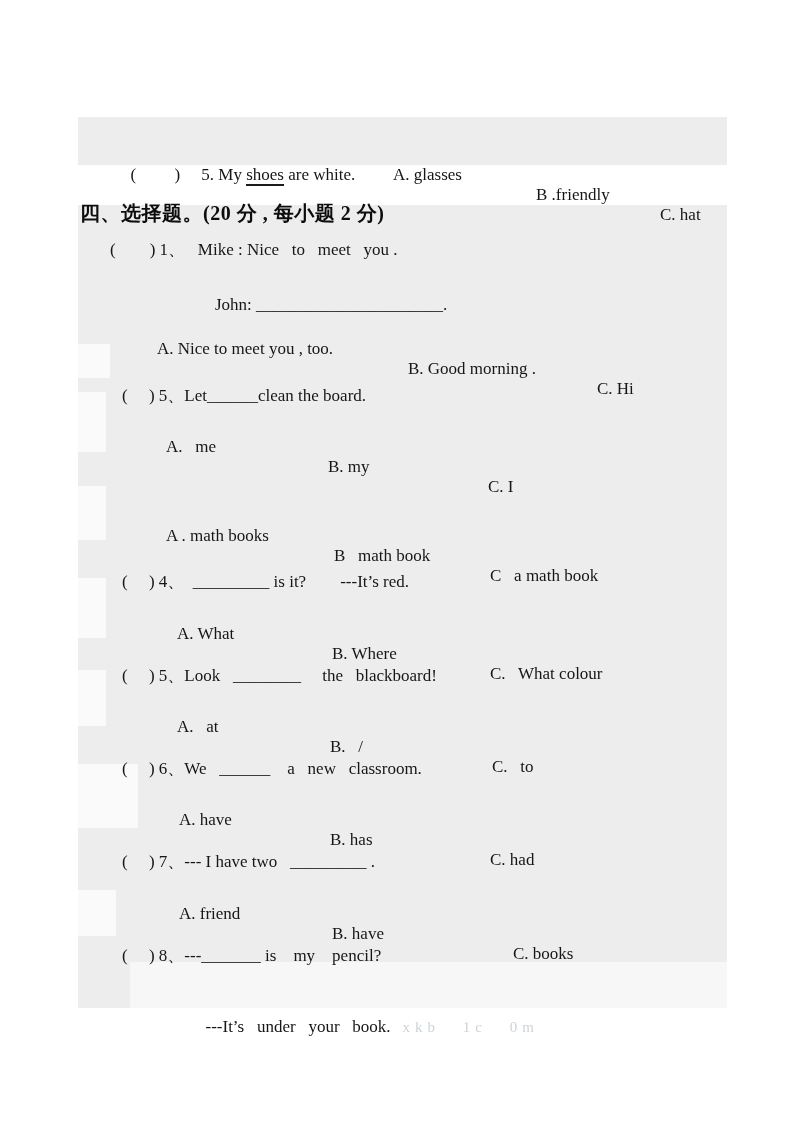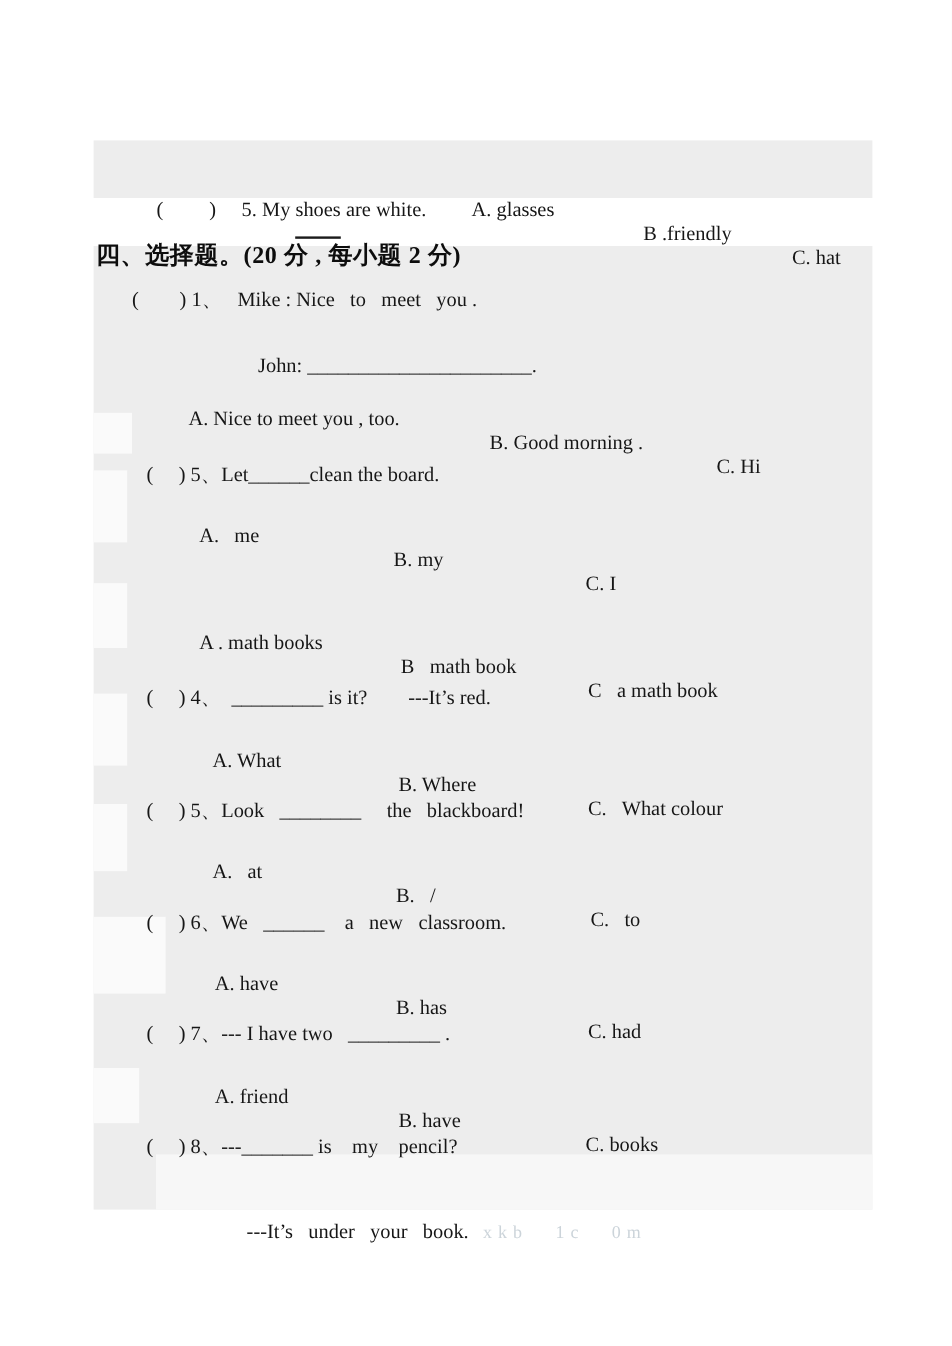--- a/index.html
+++ b/index.html
@@ -15,21 +15,21 @@
   .line{
     position:absolute;
     left:0;width:100%;
     white-space:pre;
     font-size:17px;
     line-height:20px;
     color:#161616;
   }
   .seg{position:absolute;white-space:pre;}
   .opt{position:absolute;white-space:pre;}
-  .u{border-bottom:2px solid #1b1b1b;padding-bottom:13px;}
+  .u{border-bottom:2px solid #1b1b1b;padding-bottom:0;}
   .header{
     font-weight:700;
     font-size:20px;
     letter-spacing:0.5px;
     color:#0d0d0d;
   }
   .wm{
     color:#ccd4da;
     font-size:15px;
     letter-spacing:5px;
@@ -119,21 +119,21 @@
     <span class="opt" style="left:330px;">B. has</span>
     <span class="opt" style="left:490px;">C. had</span>
   </div>
 
   <div class="line" style="top:832px;">
     <span class="seg" style="left:122px;">(     ) 7、--- I have two   _________ .</span>
   </div>
   <div class="line" style="top:884px;">
     <span class="opt" style="left:179px;">A. friend</span>
     <span class="opt" style="left:332px;">B. have</span>
-    <span class="opt" style="left:488px;">C. books</span>
+    <span class="opt" style="left:513px;">C. books</span>
   </div>
 
   <div class="line" style="top:926px;">
     <span class="seg" style="left:122px;">(     ) 8、---_______ is    my    pencil?</span>
   </div>
   <div class="line" style="top:977px;">
     <span class="seg" style="left:180px;">
       <span>---It’s   under   your   book.</span><span class="wm">xkb 1c 0m</span>
     </span>
   </div>

